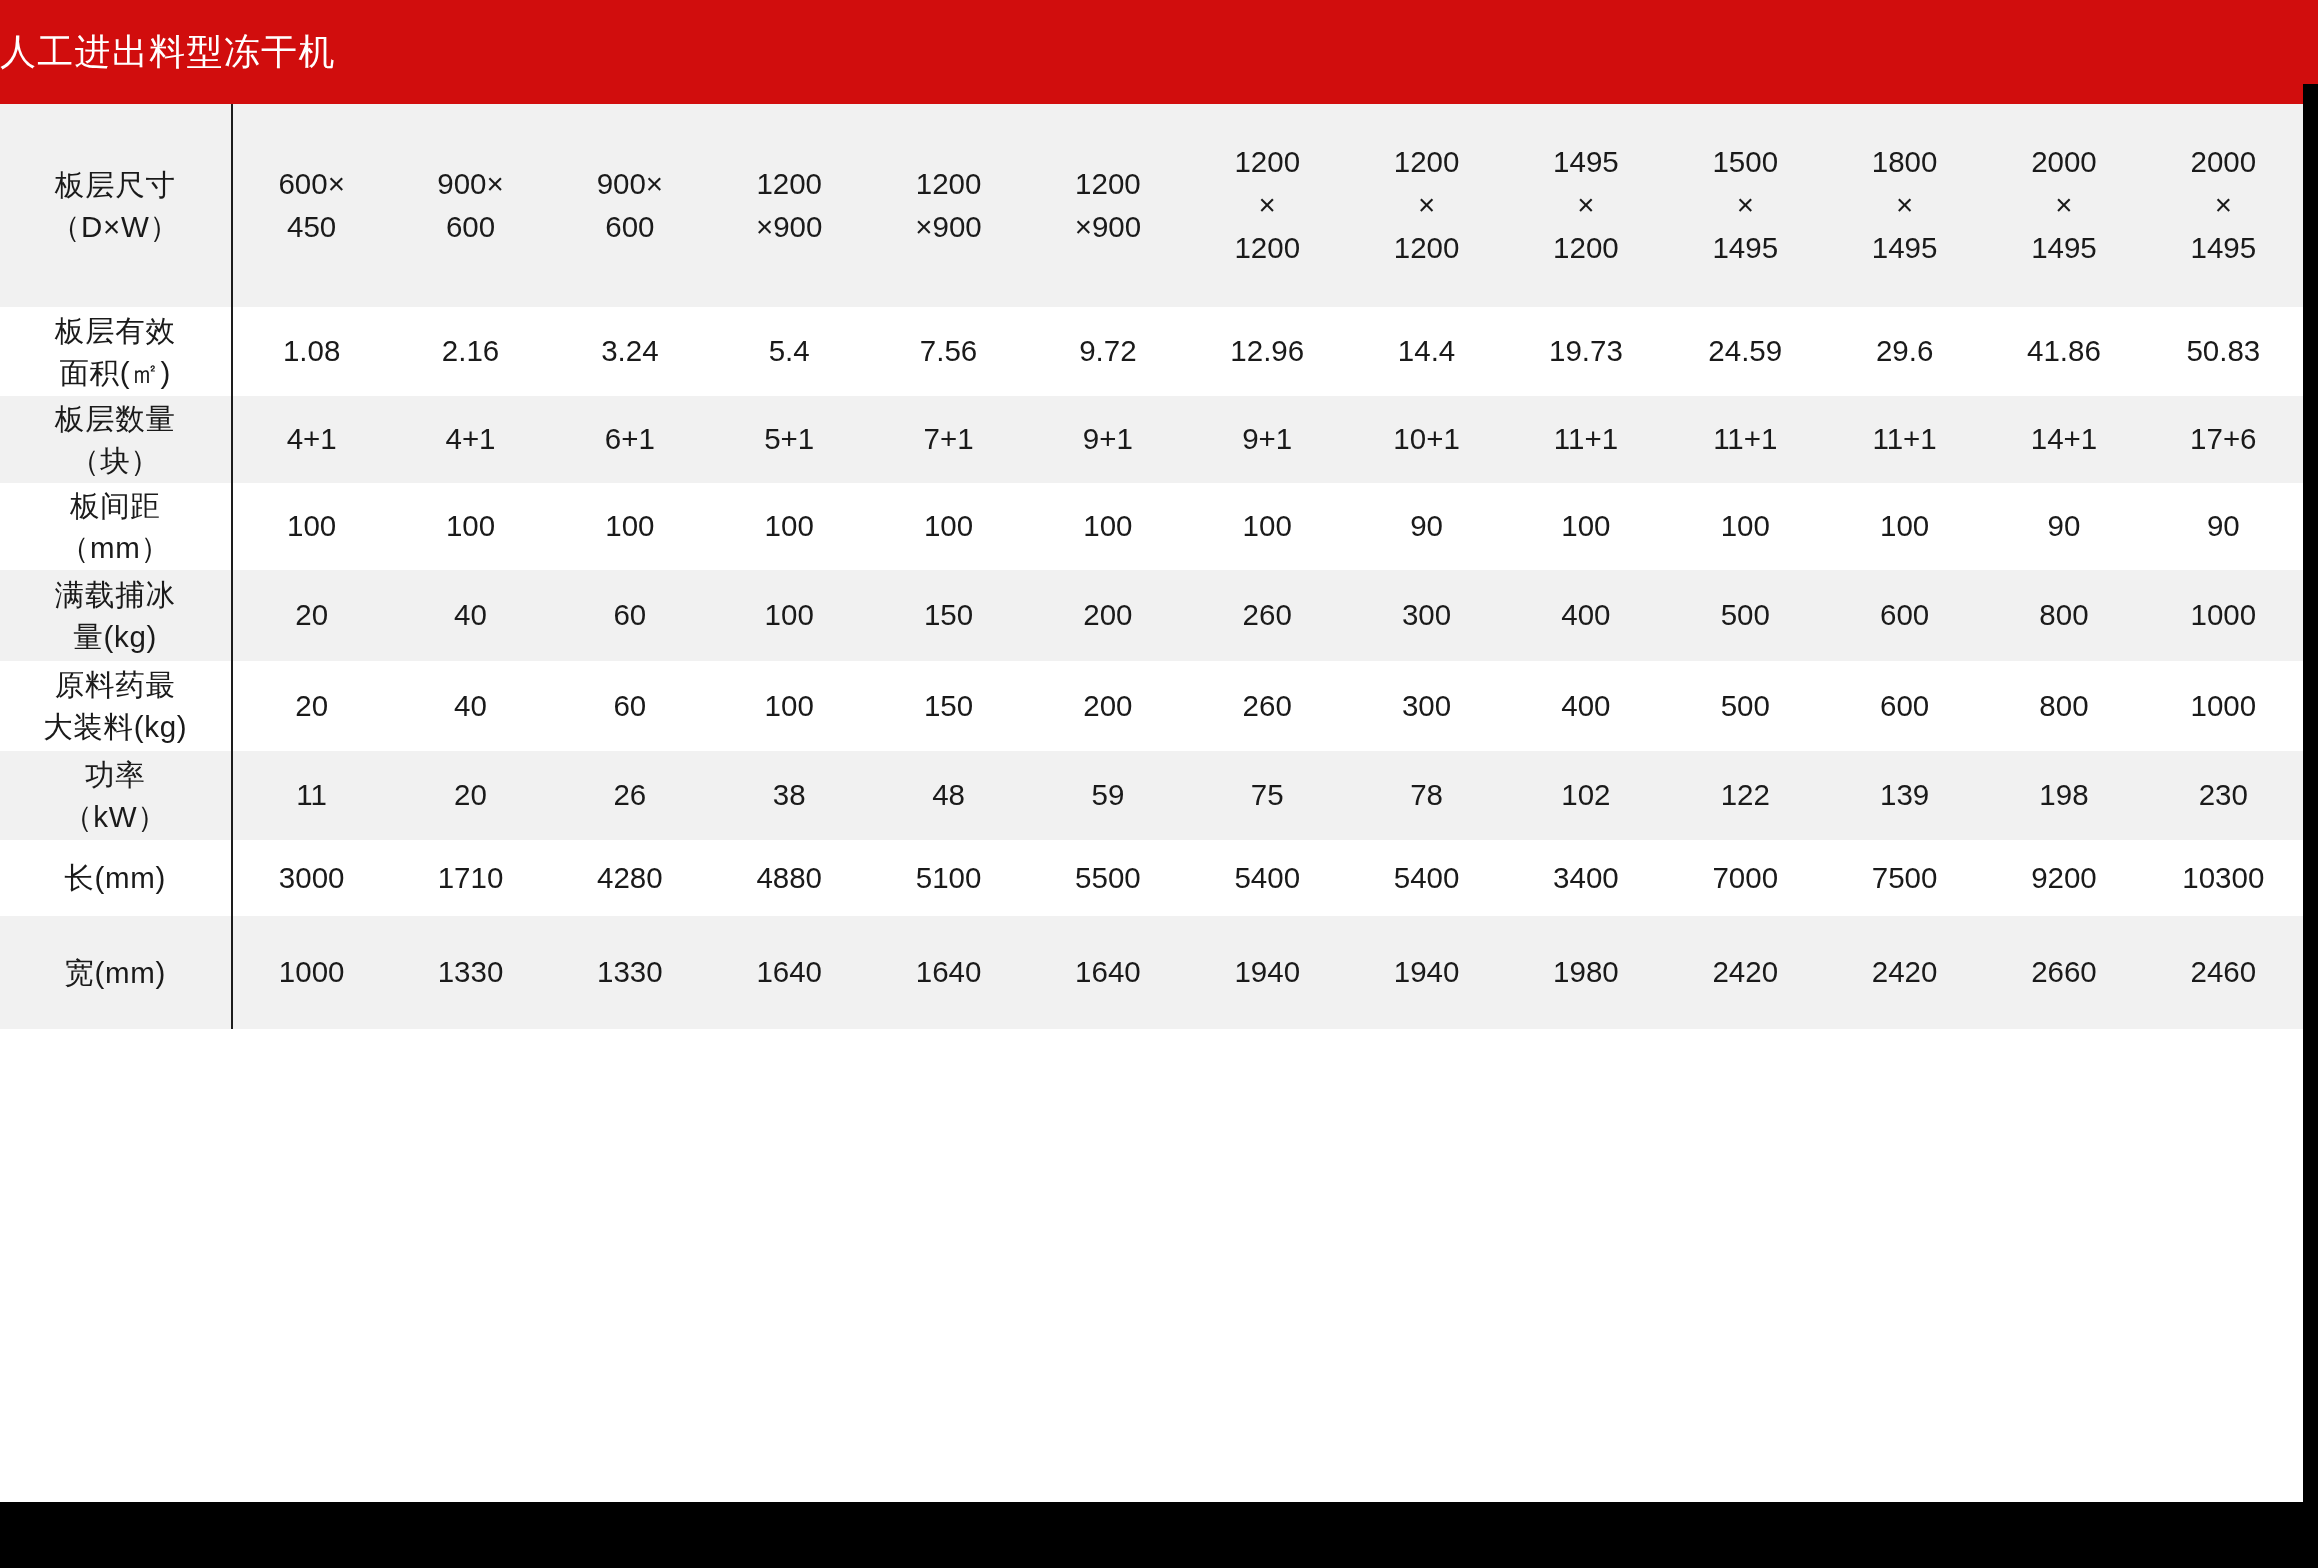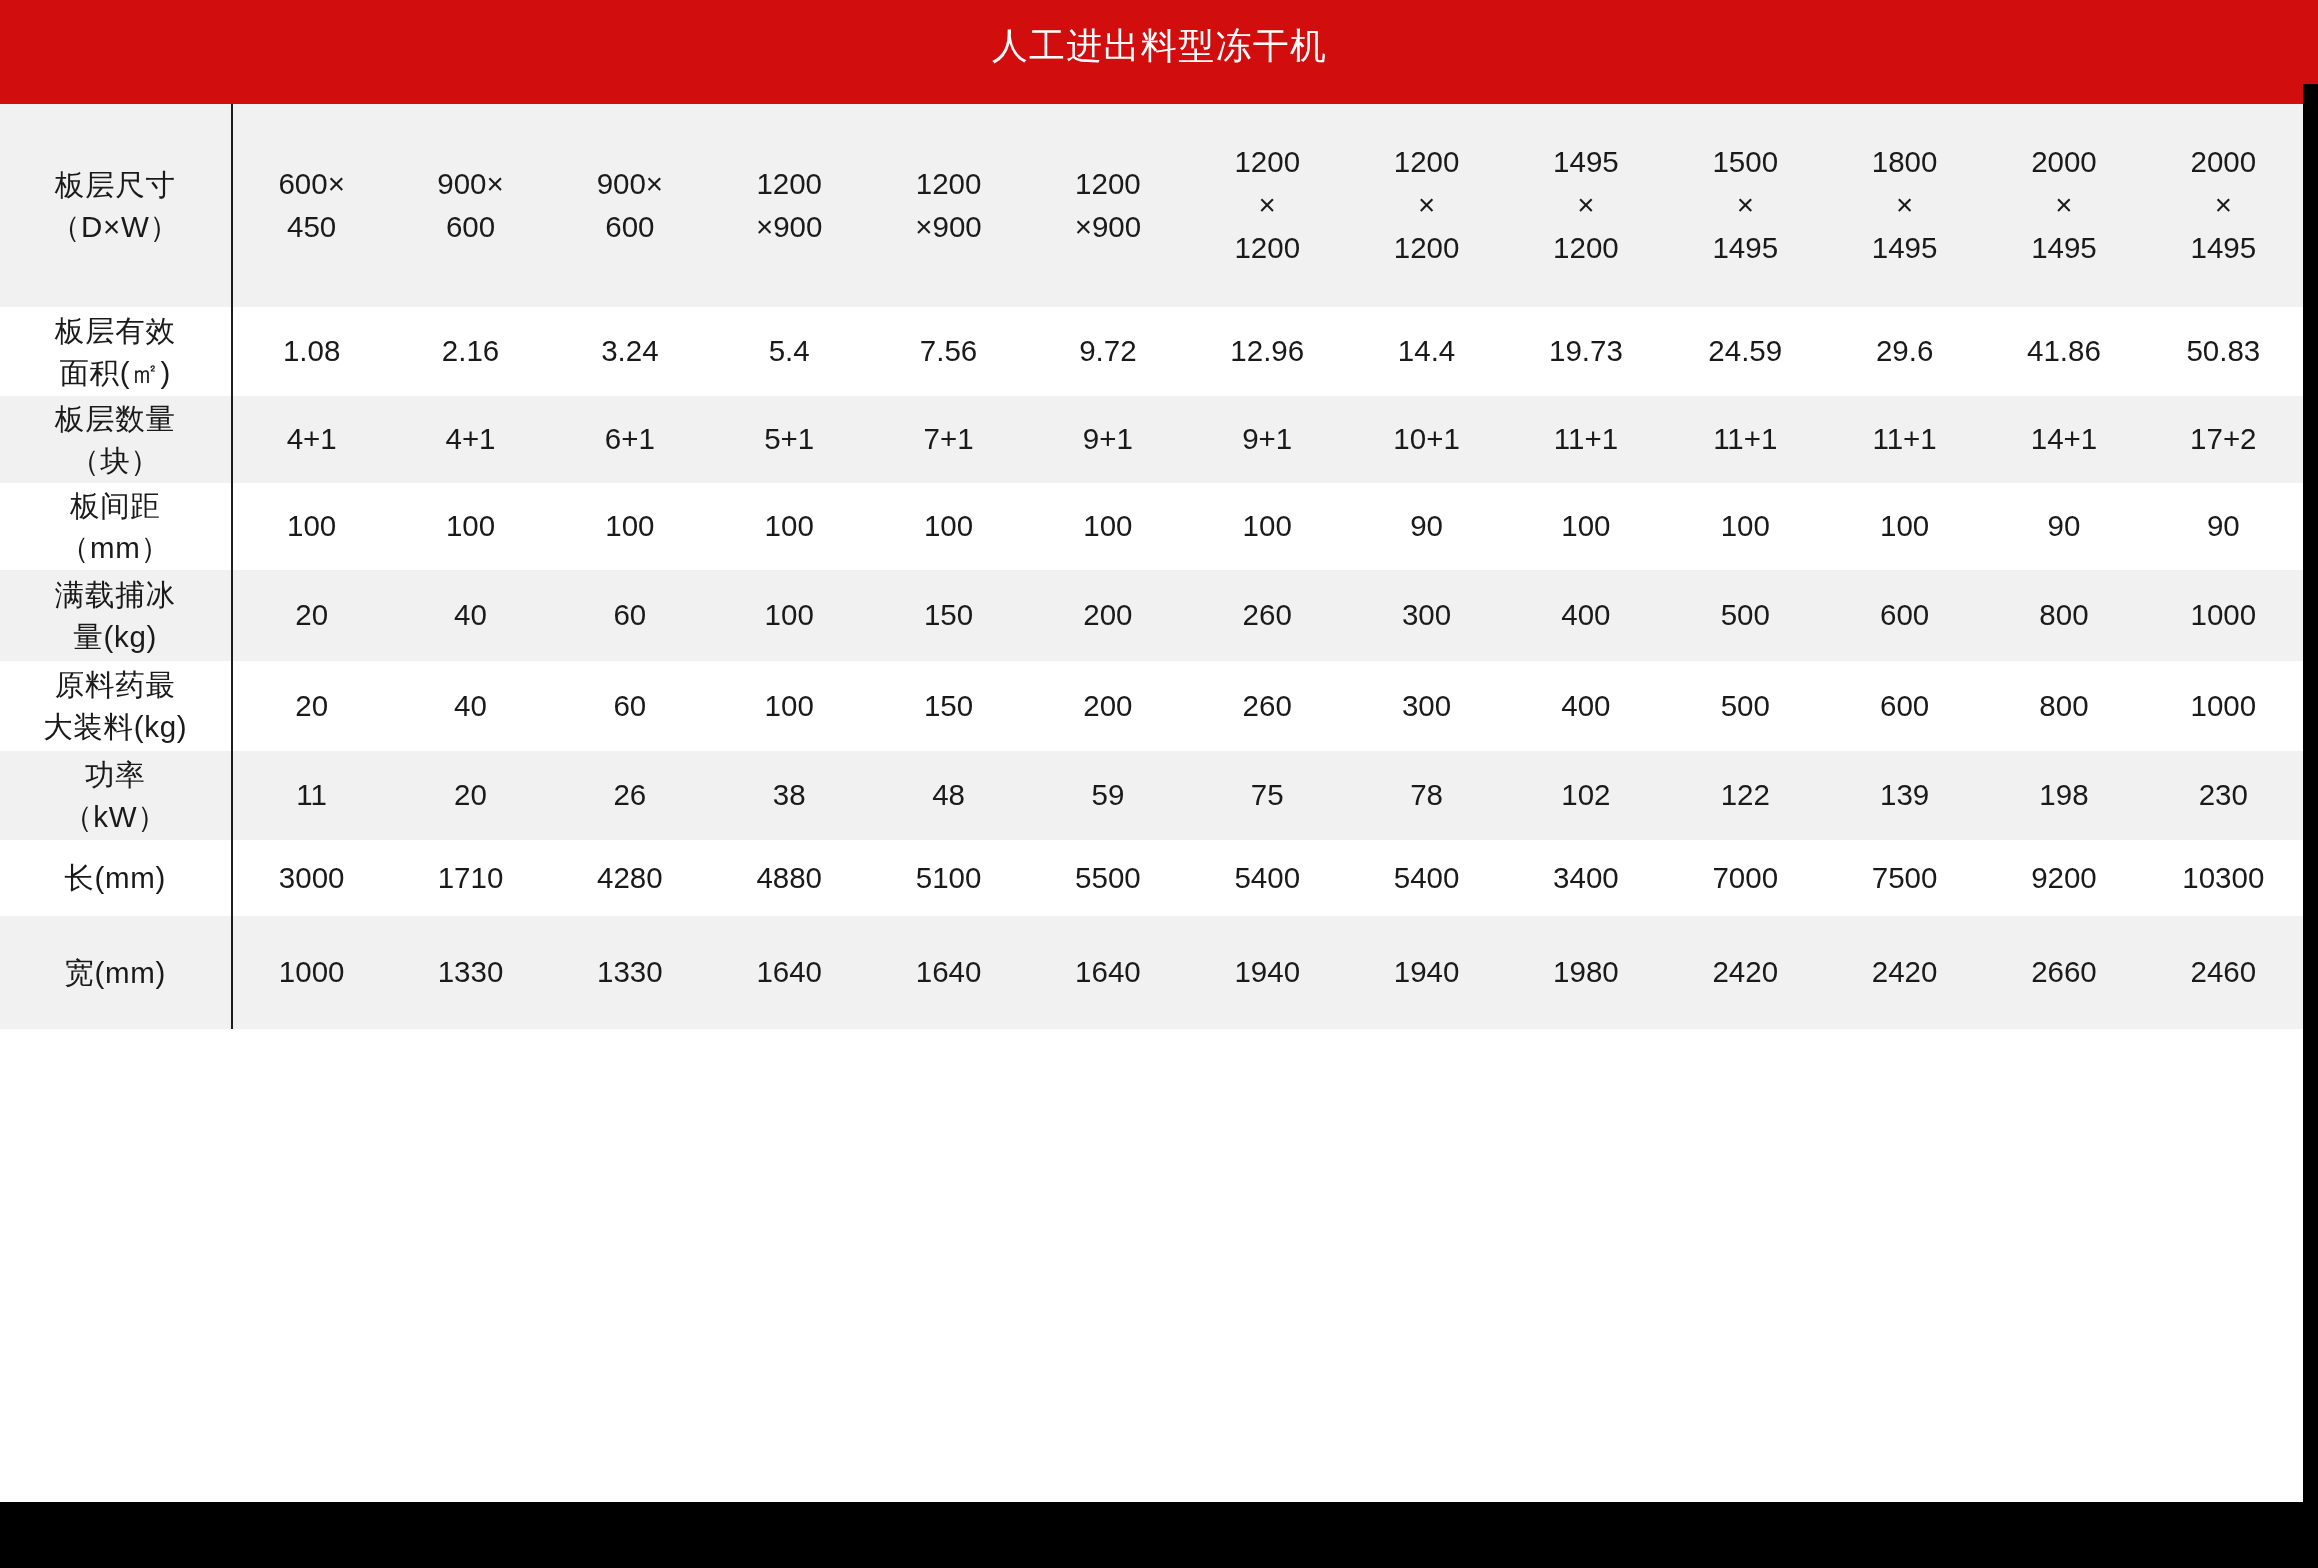--- a/index.html
+++ b/index.html
@@ -23,25 +23,25 @@
     left: 0;
     top: 0;
     width: 2319px;
     height: 84px;
     background: #d10d0d;
     z-index: 3;
   }
   .title {
     position: absolute;
     left: 0;
-    top: 4px;
+    top: 10px;
     width: 2319px;
     height: 84px;
     line-height: 84px;
-    text-align: center;
+    text-align: left;
     color: #ffffff;
     font-size: 36px;
     font-weight: 400;
     letter-spacing: 1.3px;
     white-space: nowrap;
   }
 
   
   .table-area {
     position: absolute;
@@ -244,21 +244,21 @@
           <td>6+1</td>
           <td>5+1</td>
           <td>7+1</td>
           <td>9+1</td>
           <td>9+1</td>
           <td>10+1</td>
           <td>11+1</td>
           <td>11+1</td>
           <td>11+1</td>
           <td>14+1</td>
-          <td>17+2</td>
+          <td>17+6</td>
         </tr>
 
         <tr class="even r3">
           <td class="label-cell">板间距
 （mm）</td>
           <td>100</td>
           <td>100</td>
           <td>100</td>
           <td>100</td>
           <td>100</td>

